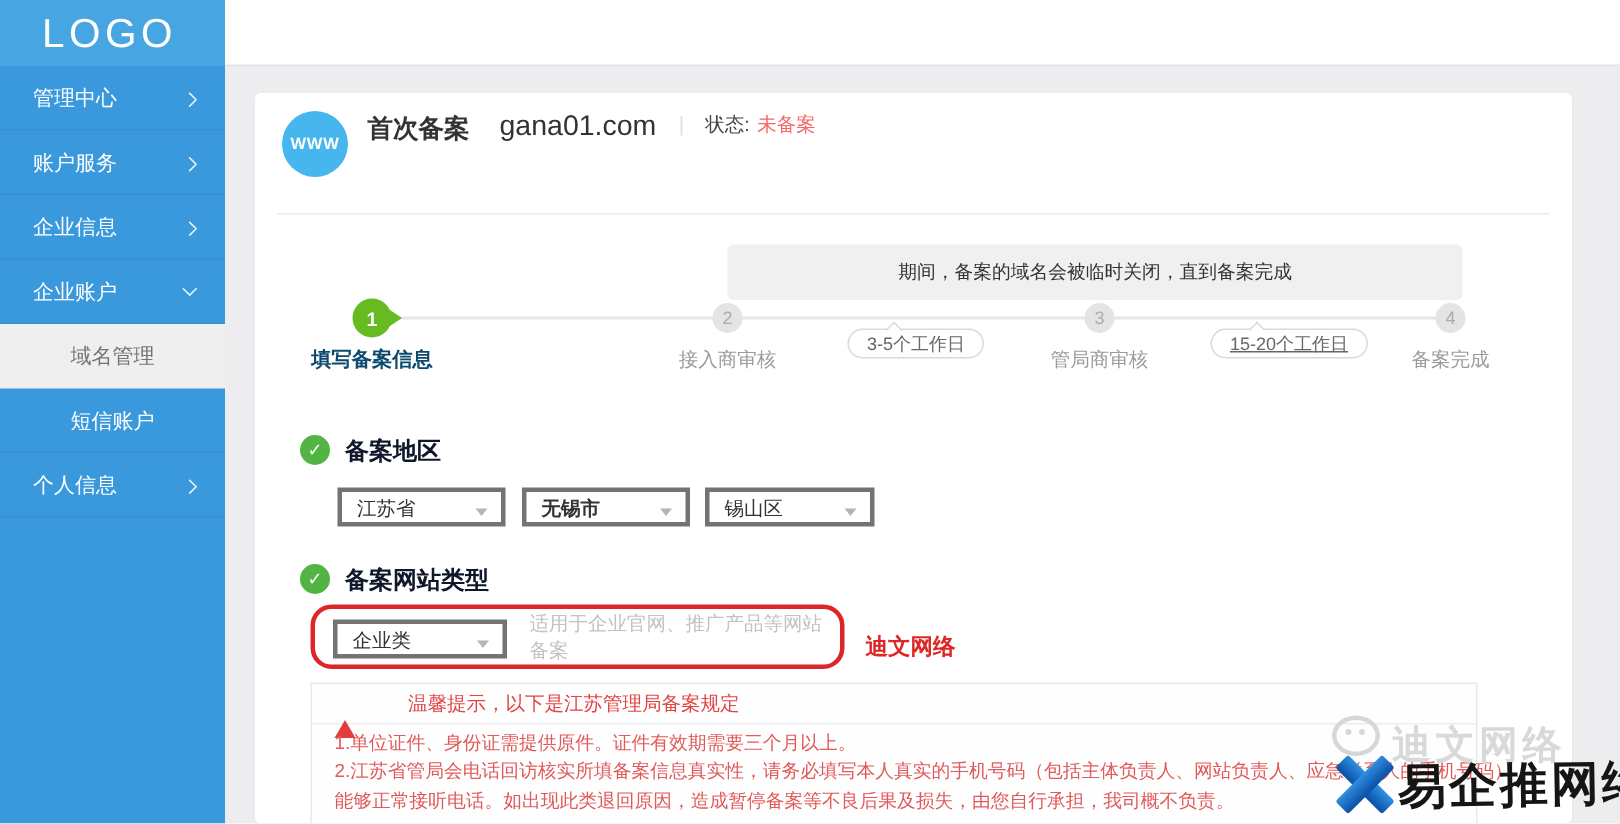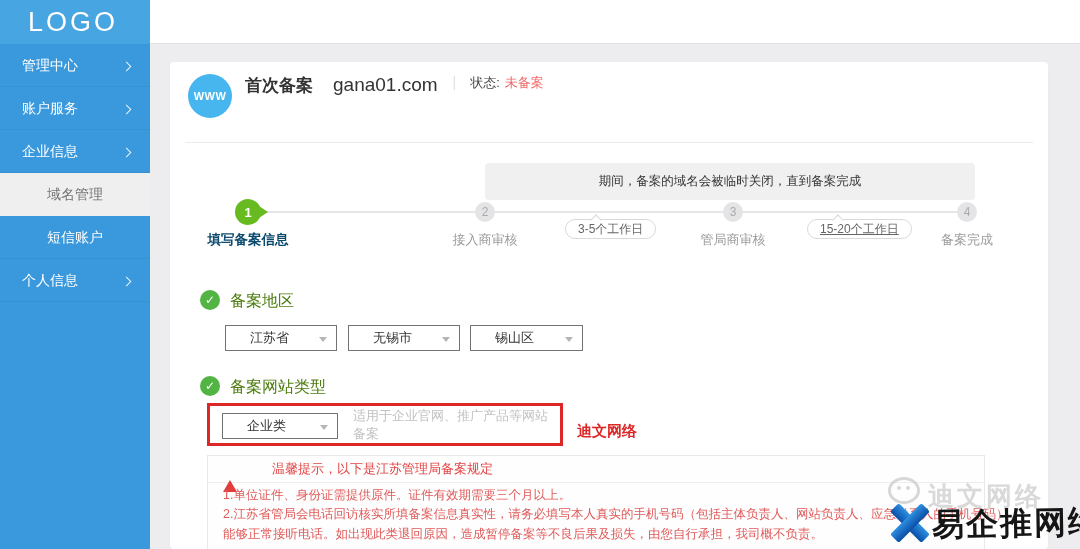--- a/index.html
+++ b/index.html
@@ -60,31 +60,31 @@
   .duration-pill { position:absolute; top:157px; height:20px; padding:0 12px; background:#fff;
                    border:1px solid #D9D9D9; border-radius:10px; color:#666; font-size:12px;
                    display:flex; align-items:center; }
   .duration-pill::before { content:""; position:absolute; top:-4px; left:26px; width:7px; height:7px;
                    background:#fff; border-left:1px solid #D9D9D9; border-top:1px solid #D9D9D9;
                    transform:rotate(45deg); }
   .dp1 { left:395px; } .dp2 { left:637px;text-decoration:underline; }
   
   .check-icon { position:absolute; width:20px; height:20px; border-radius:50%; background:#52B543;
                 color:#fff; font-size:12px; display:flex; align-items:center; justify-content:center; left:30px; }
-  .sec-title { position:absolute; left:60px; font-size:16px; font-weight:400; color:#4d7c0f; }
-  .select-box { position:absolute; height:26px; border:1px solid #737373; background:#fff;
-                font-size:13px; color:#333; display:flex; align-items:center; padding-left:24px; cursor:pointer; }
+  .sec-title { position:absolute; left:60px; font-size:16px; font-weight:700; color:#0f172a; }
+  .select-box { position:absolute; height:26px; border:3px solid #737373; background:#fff;
+                font-size:13px; color:#333; display:flex; align-items:flex-end; padding-left:10px; cursor:pointer; }
   .dd-arrow { position:absolute; right:9px; top:11px; width:0; height:0;
               border-left:4px solid transparent; border-right:4px solid transparent;
               border-top:5px solid #B5B5B5; }
   .sel1 { left:55px; top:263px; width:112px; }
-  .sel2 { left:178px; top:263px; width:112px; }
+  .sel2 { left:178px; top:263px; width:112px;font-weight:bold; }
   .sel3 { left:300px; top:263px; width:113px; }
   .highlight-box { position:absolute; left:37px; top:341px; width:356px; height:43px;
-                   border:3px solid #DD2727; border-radius:0; }
+                   border:3px solid #DD2727; border-radius:14px; }
   .hl-select { left:12px; top:7px; width:116px; position:absolute; }
   .hl-placeholder { position:absolute; left:143px; top:0; height:100%; display:flex; align-items:center;
                     font-size:13px; color:#C2C2C2; }
   .type-annotation { position:absolute; left:407px; top:360px; font-size:15px; font-weight:bold; color:#DD2727; }
   
   .notice-box { position:absolute; left:37px; top:393px; width:778px; height:160px;
                 border:1px solid #E9E9E9; background:#FEFEFE; }
   .notice-title-row { position:absolute; left:0; top:0; width:100%; height:27px;
                       border-bottom:1px solid #EDEDED; display:flex; align-items:center; padding-left:15px;gap:28px; }
   .warn-icon { position:relative; width:14px; height:12px; margin-right:7px; }
@@ -122,20 +122,24 @@
     <span class="chev right"></span>
   </div>
   <div class="menu-item">
     <span>账户服务</span>
     <span class="chev right"></span>
   </div>
   <div class="menu-item">
     <span>企业信息</span>
     <span class="chev right"></span>
   </div>
+  <div class="menu-item">
+    <span>企业账户</span>
+    <span class="chev down"></span>
+  </div>
   <div class="menu-item menu-sub selected">
     <span>域名管理</span>
   </div>
   <div class="menu-item menu-sub">
     <span>短信账户</span>
   </div>
   <div class="menu-item">
     <span>个人信息</span>
     <span class="chev right"></span>
   </div>

